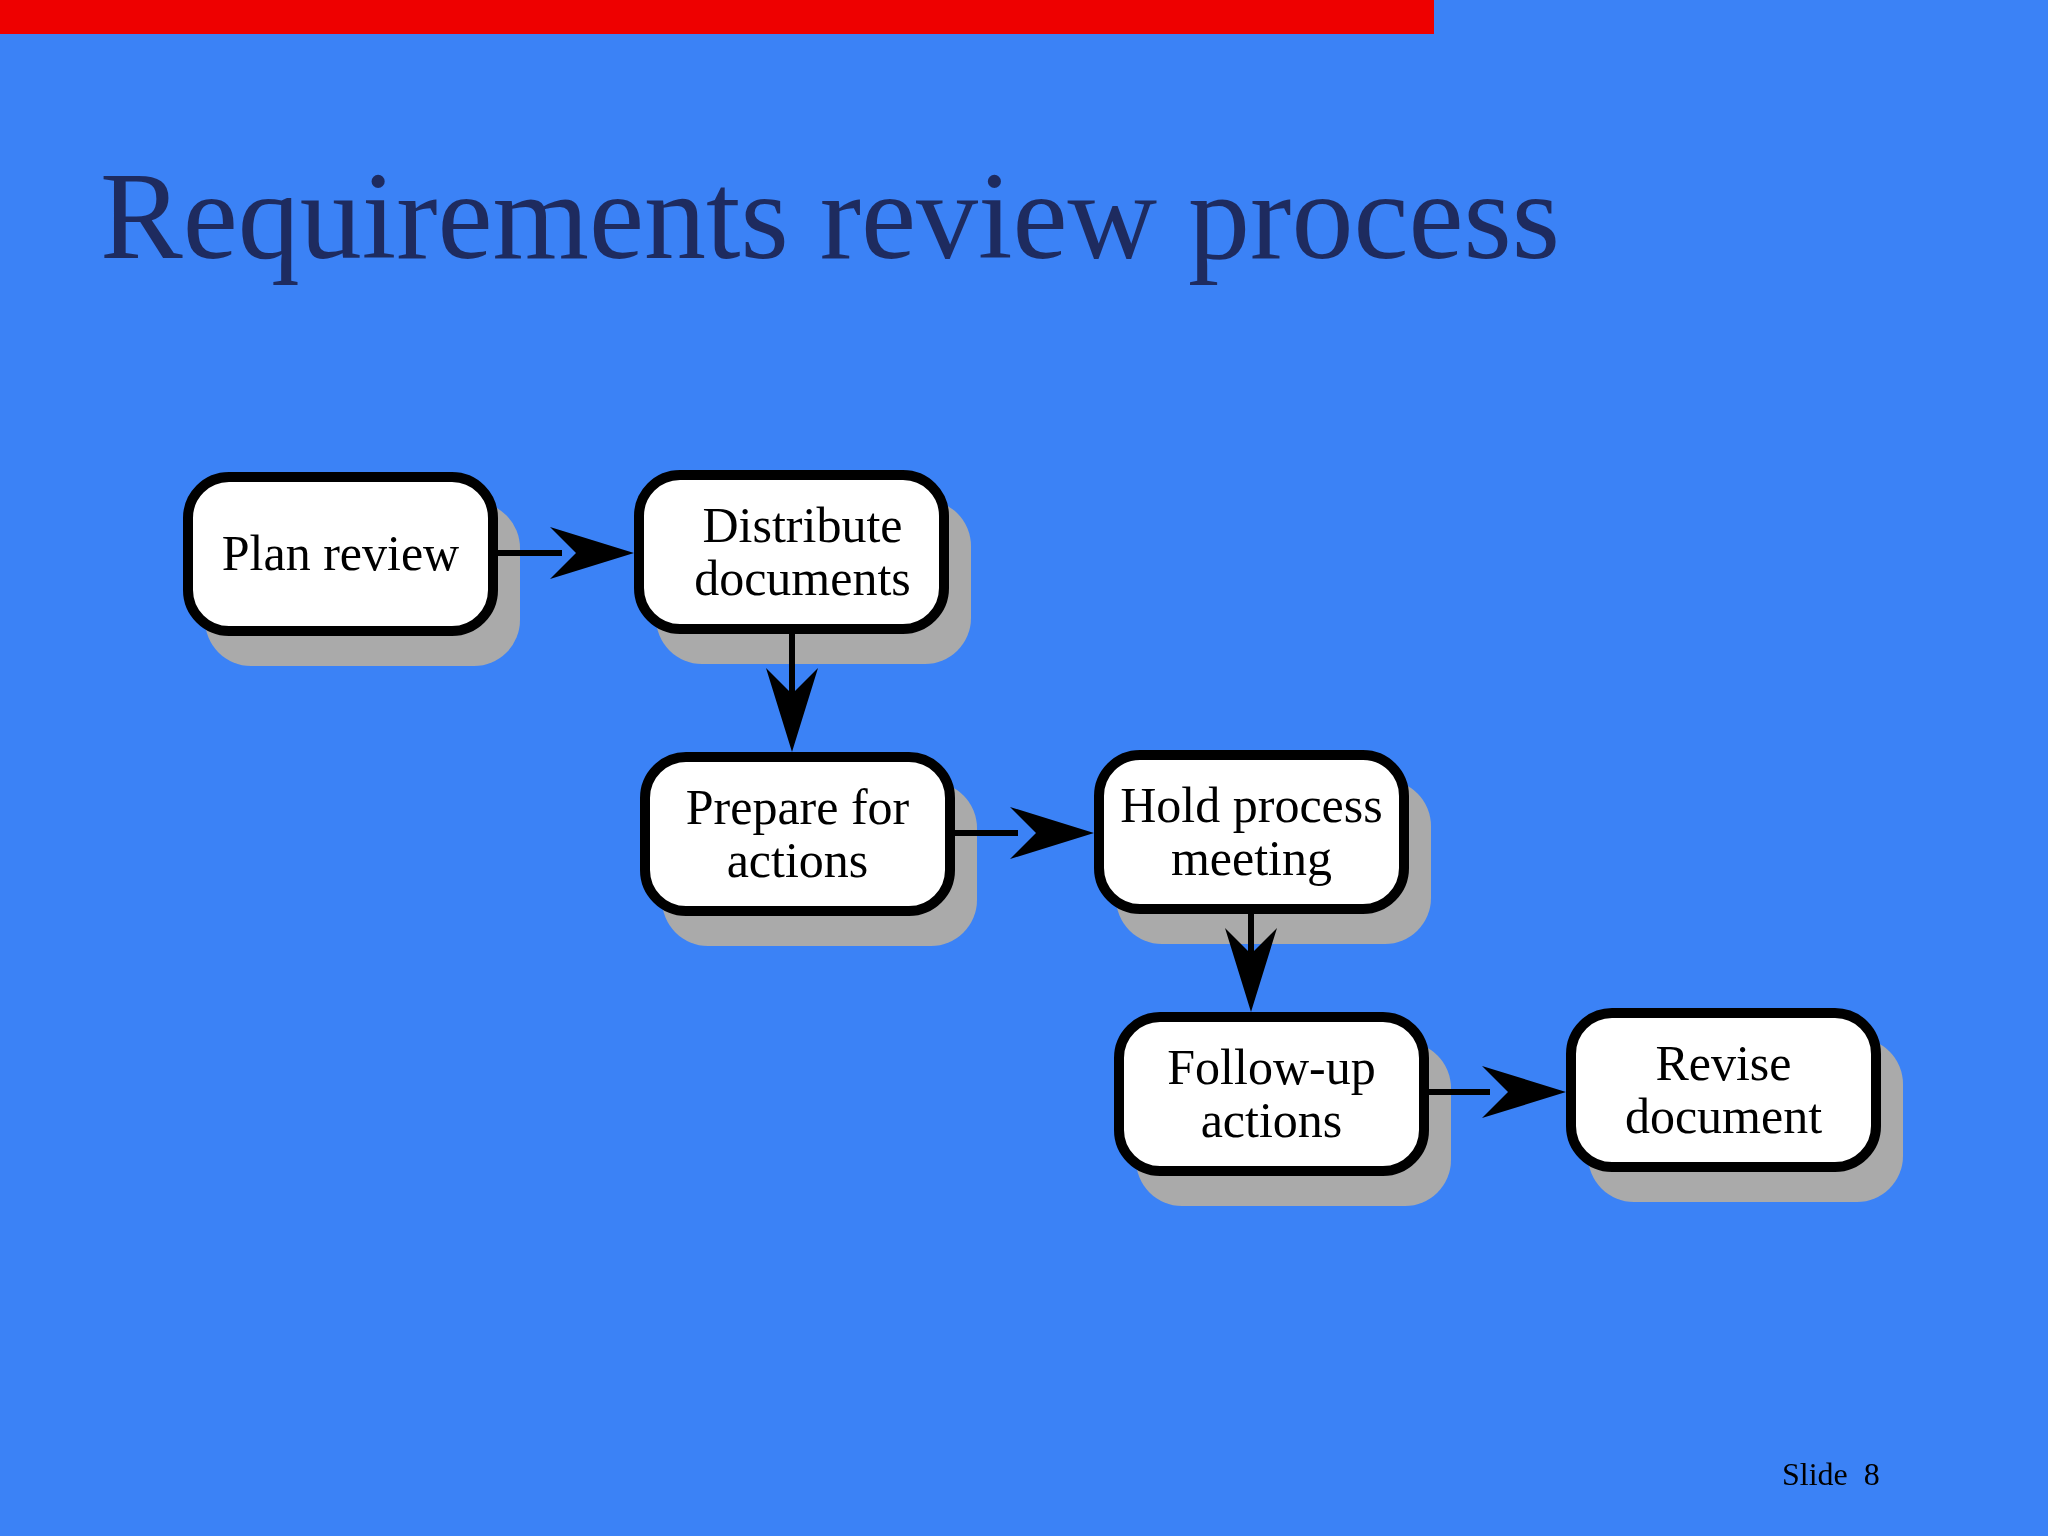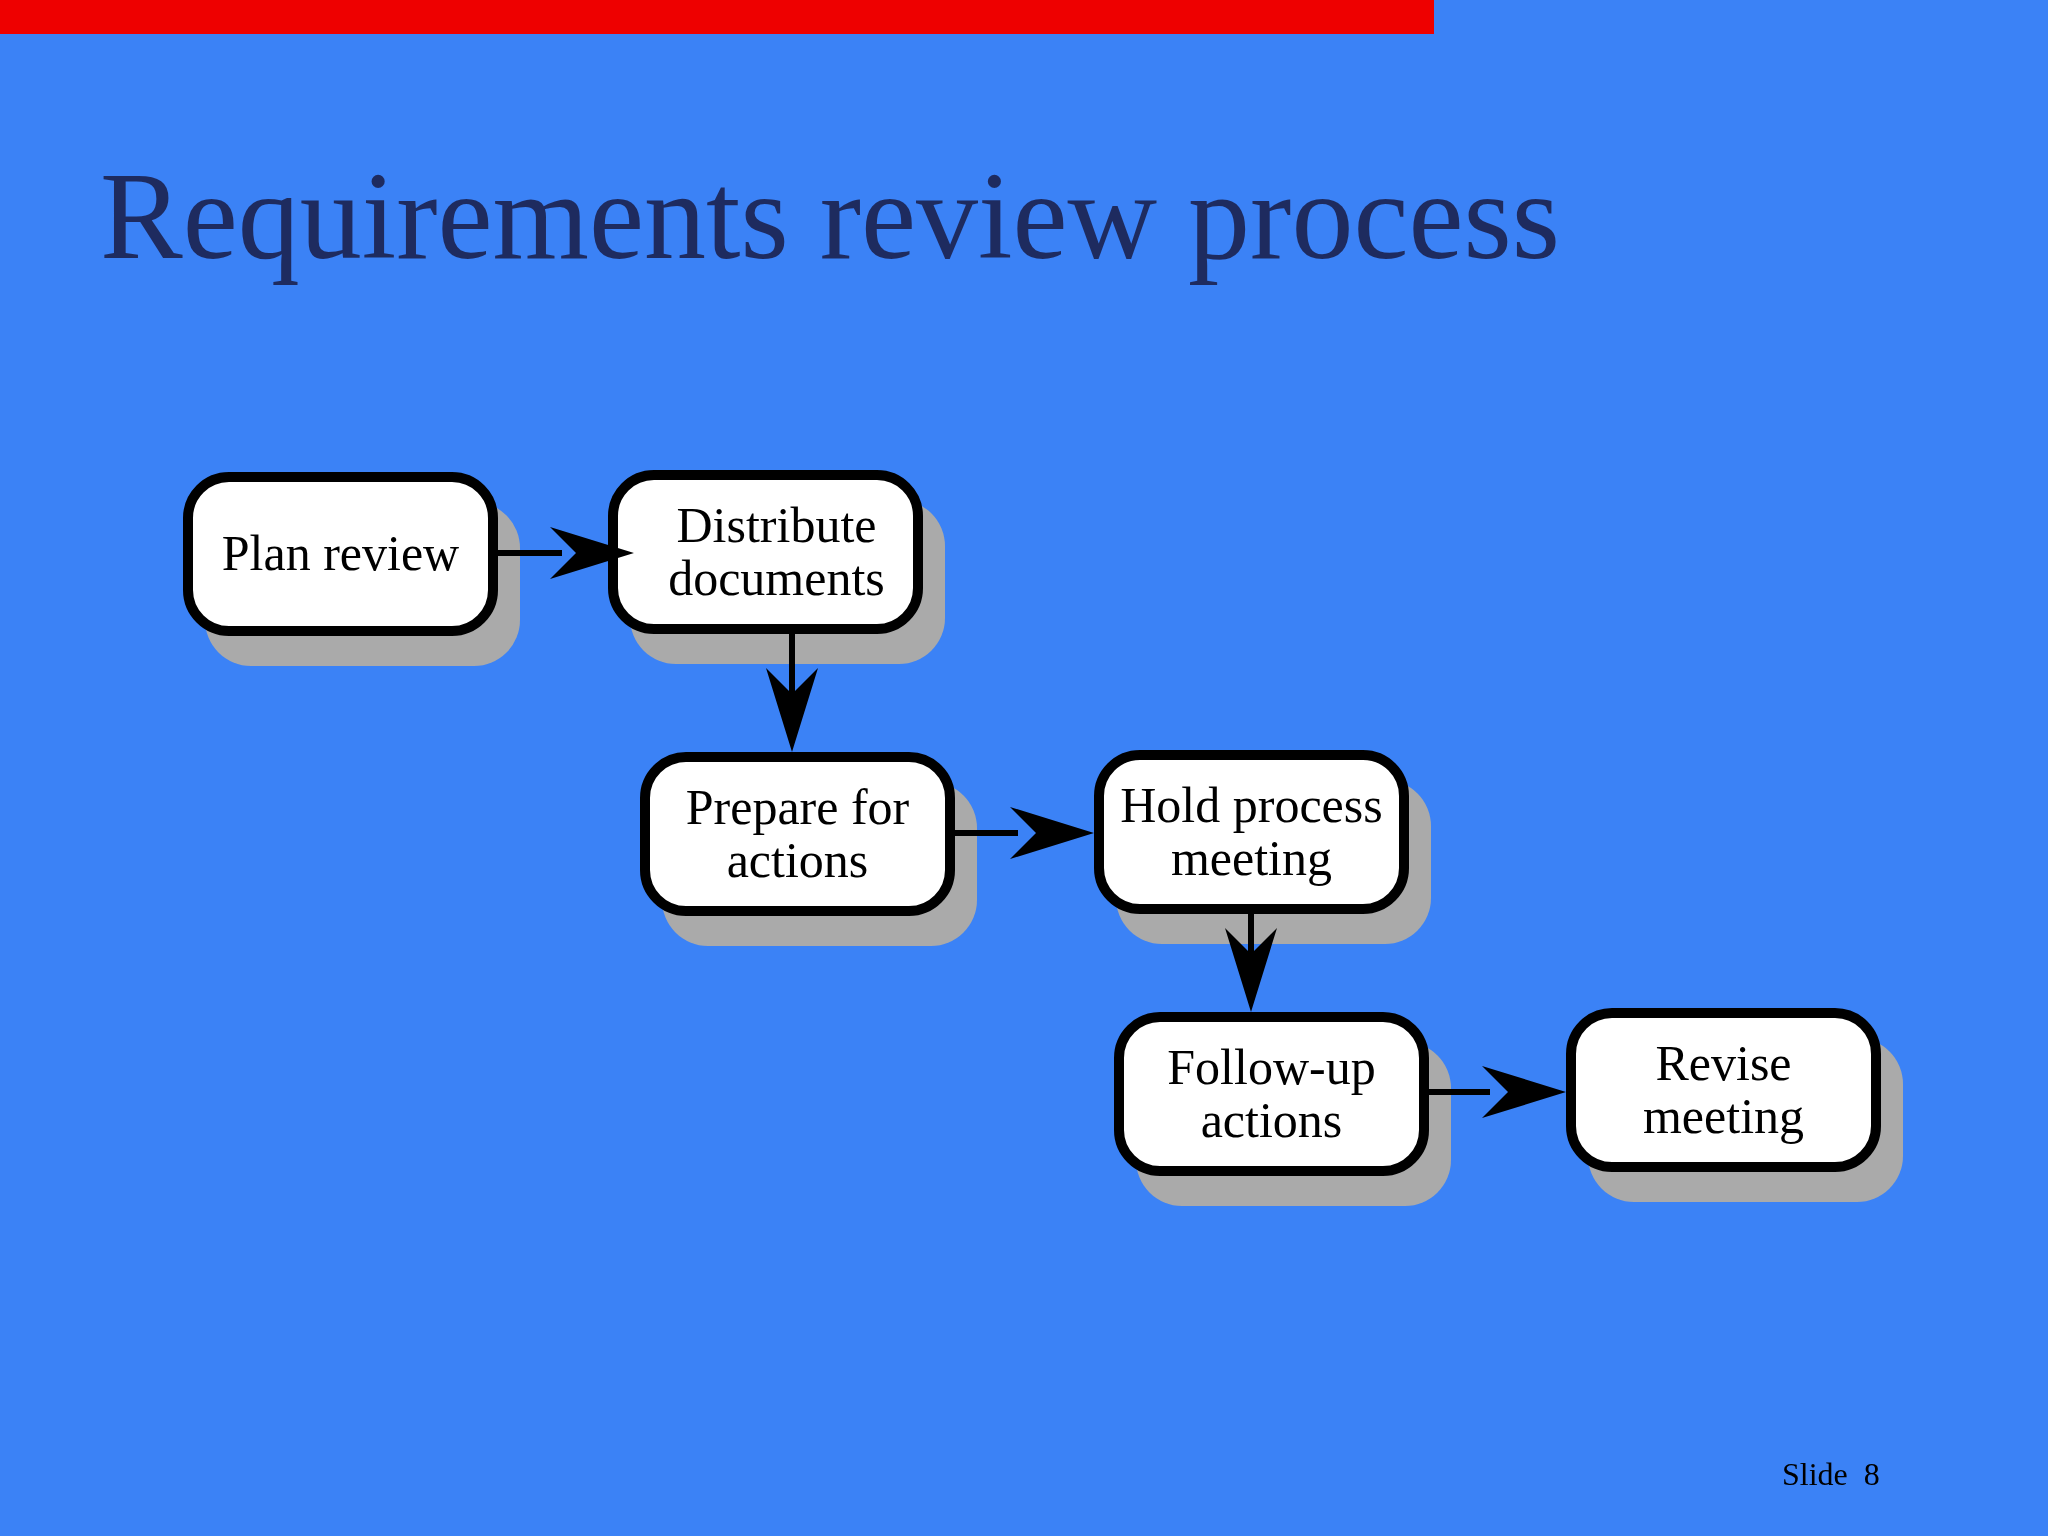--- a/index.html
+++ b/index.html
@@ -74,34 +74,34 @@
 <div class="slide">
 
   <div class="accent-bar"></div>
 
   <h1 class="slide-title">Requirements review process</h1>
 
   <div class="diagram">
 
     <div class="node" style="left:183px; top:472px;">Plan review</div>
 
-    <div class="node" style="left:608px; top:470px;padding-left:22px;">Distribute
+    <div class="node" style="left:634px; top:470px;padding-left:22px;">Distribute
 documents</div>
 
     <div class="node" style="left:640px; top:752px;">Prepare for
 actions</div>
 
     <div class="node" style="left:1094px; top:750px;">Hold process
 meeting</div>
 
     <div class="node" style="left:1114px; top:1012px;">Follow-up
 actions</div>
 
     <div class="node" style="left:1566px; top:1008px;">Revise
-meeting</div>
+document</div>
 
     <svg class="arrows" viewBox="0 0 2048 1536" xmlns="http://www.w3.org/2000/svg">
 
       <g>
         <line x1="498" y1="553" x2="562" y2="553"></line>
         <polygon points="634,553 550,527 576,553 550,579"></polygon>
       </g>
 
       <g>
         <line x1="792" y1="634" x2="792" y2="700"></line>

